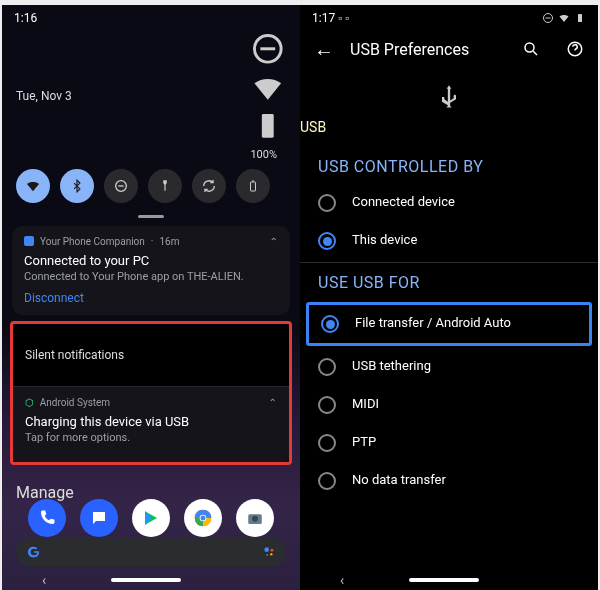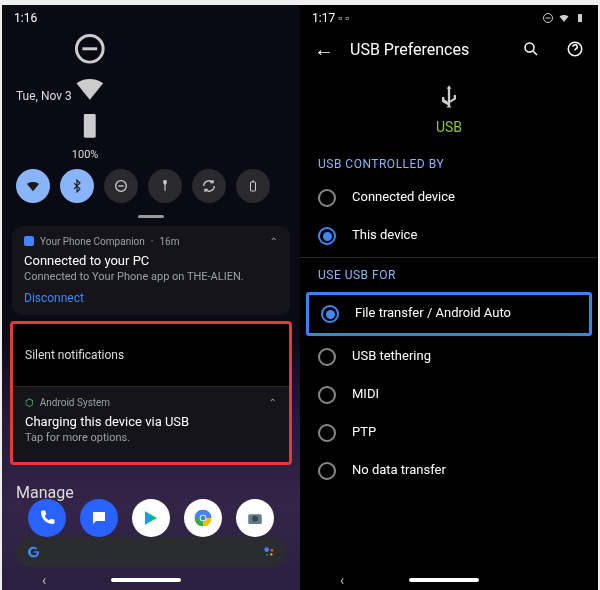--- a/index.html
+++ b/index.html
@@ -4,21 +4,21 @@
 <style>
 *{margin:0;padding:0;box-sizing:border-box;font-family:Roboto,Arial,sans-serif}
 body{background:#eee;display:flex;justify-content:center;padding:5px}
 .wrap{display:flex;width:600px;height:586px;background:#fff}
 .phone{width:298px;height:586px;background:#000;position:relative;overflow:hidden;color:#fff}
 .status{display:flex;justify-content:space-between;align-items:center;padding:6px 12px 2px;font-size:12px;height:22px}
 .status .icons{display:flex;gap:4px;align-items:center}
 .status svg{width:12px;height:12px}
 .p1{background:linear-gradient(180deg,#0a0a14 0%,#0a0a14 55%,#261838 70%,#342548 85%,#2b2040 100%)}
 .date{font-size:12px;color:#ddd;padding:4px 14px 8px}
-.dateline{display:flex;align-items:center}
+.dateline{display:flex;justify-content:space-between;align-items:center}
 .qs{display:flex;gap:10px;padding:0 14px 8px}
 .qbtn{width:34px;height:34px;border-radius:50%;background:#2a2a2e;display:flex;align-items:center;justify-content:center}
 .qbtn.on{background:#8ab4f8;color:#1a1a1a}
 .handle{width:26px;height:3px;background:#999;border-radius:2px;margin:4px auto 8px}
 .notif{margin:5px 10px;background:#14141a;border-radius:10px;padding:10px 12px;font-size:12px}
 .nhead{display:flex;align-items:center;gap:6px;color:#9aa0a6;font-size:10px;margin-bottom:6px}
 .nhead .chev{margin-left:auto}
 .ntitle{font-size:13px;color:#fff;margin-bottom:2px}
 .nbody{font-size:11px;color:#9aa0a6;margin-bottom:8px}
 .nlink{color:#4285f4;font-size:12px}
@@ -28,22 +28,22 @@
 .manage{font-size:16px;color:#ddd;padding:12px 14px}
 .dock{position:absolute;bottom:54px;left:0;right:0;display:flex;justify-content:center;gap:14px}
 .dicon{width:38px;height:38px;border-radius:50%;display:flex;align-items:center;justify-content:center;font-size:18px}
 .gsearch{position:absolute;bottom:24px;left:14px;right:14px;height:30px;background:#2b2c30;border-radius:16px;display:flex;align-items:center;padding:0 10px;justify-content:space-between}
 .navbar{position:absolute;bottom:0;left:0;right:0;height:22px;display:flex;align-items:center;justify-content:space-between;padding:0 40px}
 .pill{width:70px;height:4px;background:#fff;border-radius:3px}
 .nvback{font-size:14px;color:#bbb}
 .header{display:flex;align-items:center;gap:16px;padding:8px 14px;height:44px}
 .header .title{font-size:16px;flex:1}
 .usb-icon{text-align:center;padding:12px 0 4px}
-.usb-label{text-align:center;font-size:14px;color:#84cc16;margin-bottom:14px}
-.shead{font-size:12px;color:#8ab4f8;letter-spacing:.5px;padding:8px 18px;text-transform:uppercase}
+.usb-label{font-size:14px;color:#fef9c3;margin-bottom:14px}
+.shead{font-size:16px;color:#8ab4f8;letter-spacing:.5px;padding:8px 18px;text-transform:uppercase}
 .opt{display:flex;gap:16px;padding:10px 18px;font-size:13px}
 .radio{width:18px;height:18px;border:2px solid #888;border-radius:50%;display:flex;align-items:center;justify-content:center;flex-shrink:0}
 .radio.sel{border-color:#4285f4}
 .radio.sel::after{content:"";width:9px;height:9px;background:#4285f4;border-radius:50%}
 .hr{height:1px;background:#2a2a2e;margin:2px 0}
 .rb2{border:3px solid #3b82f6;margin:2px 6px;border-radius:3px}
 </style>
 </head>
 <body>
 

